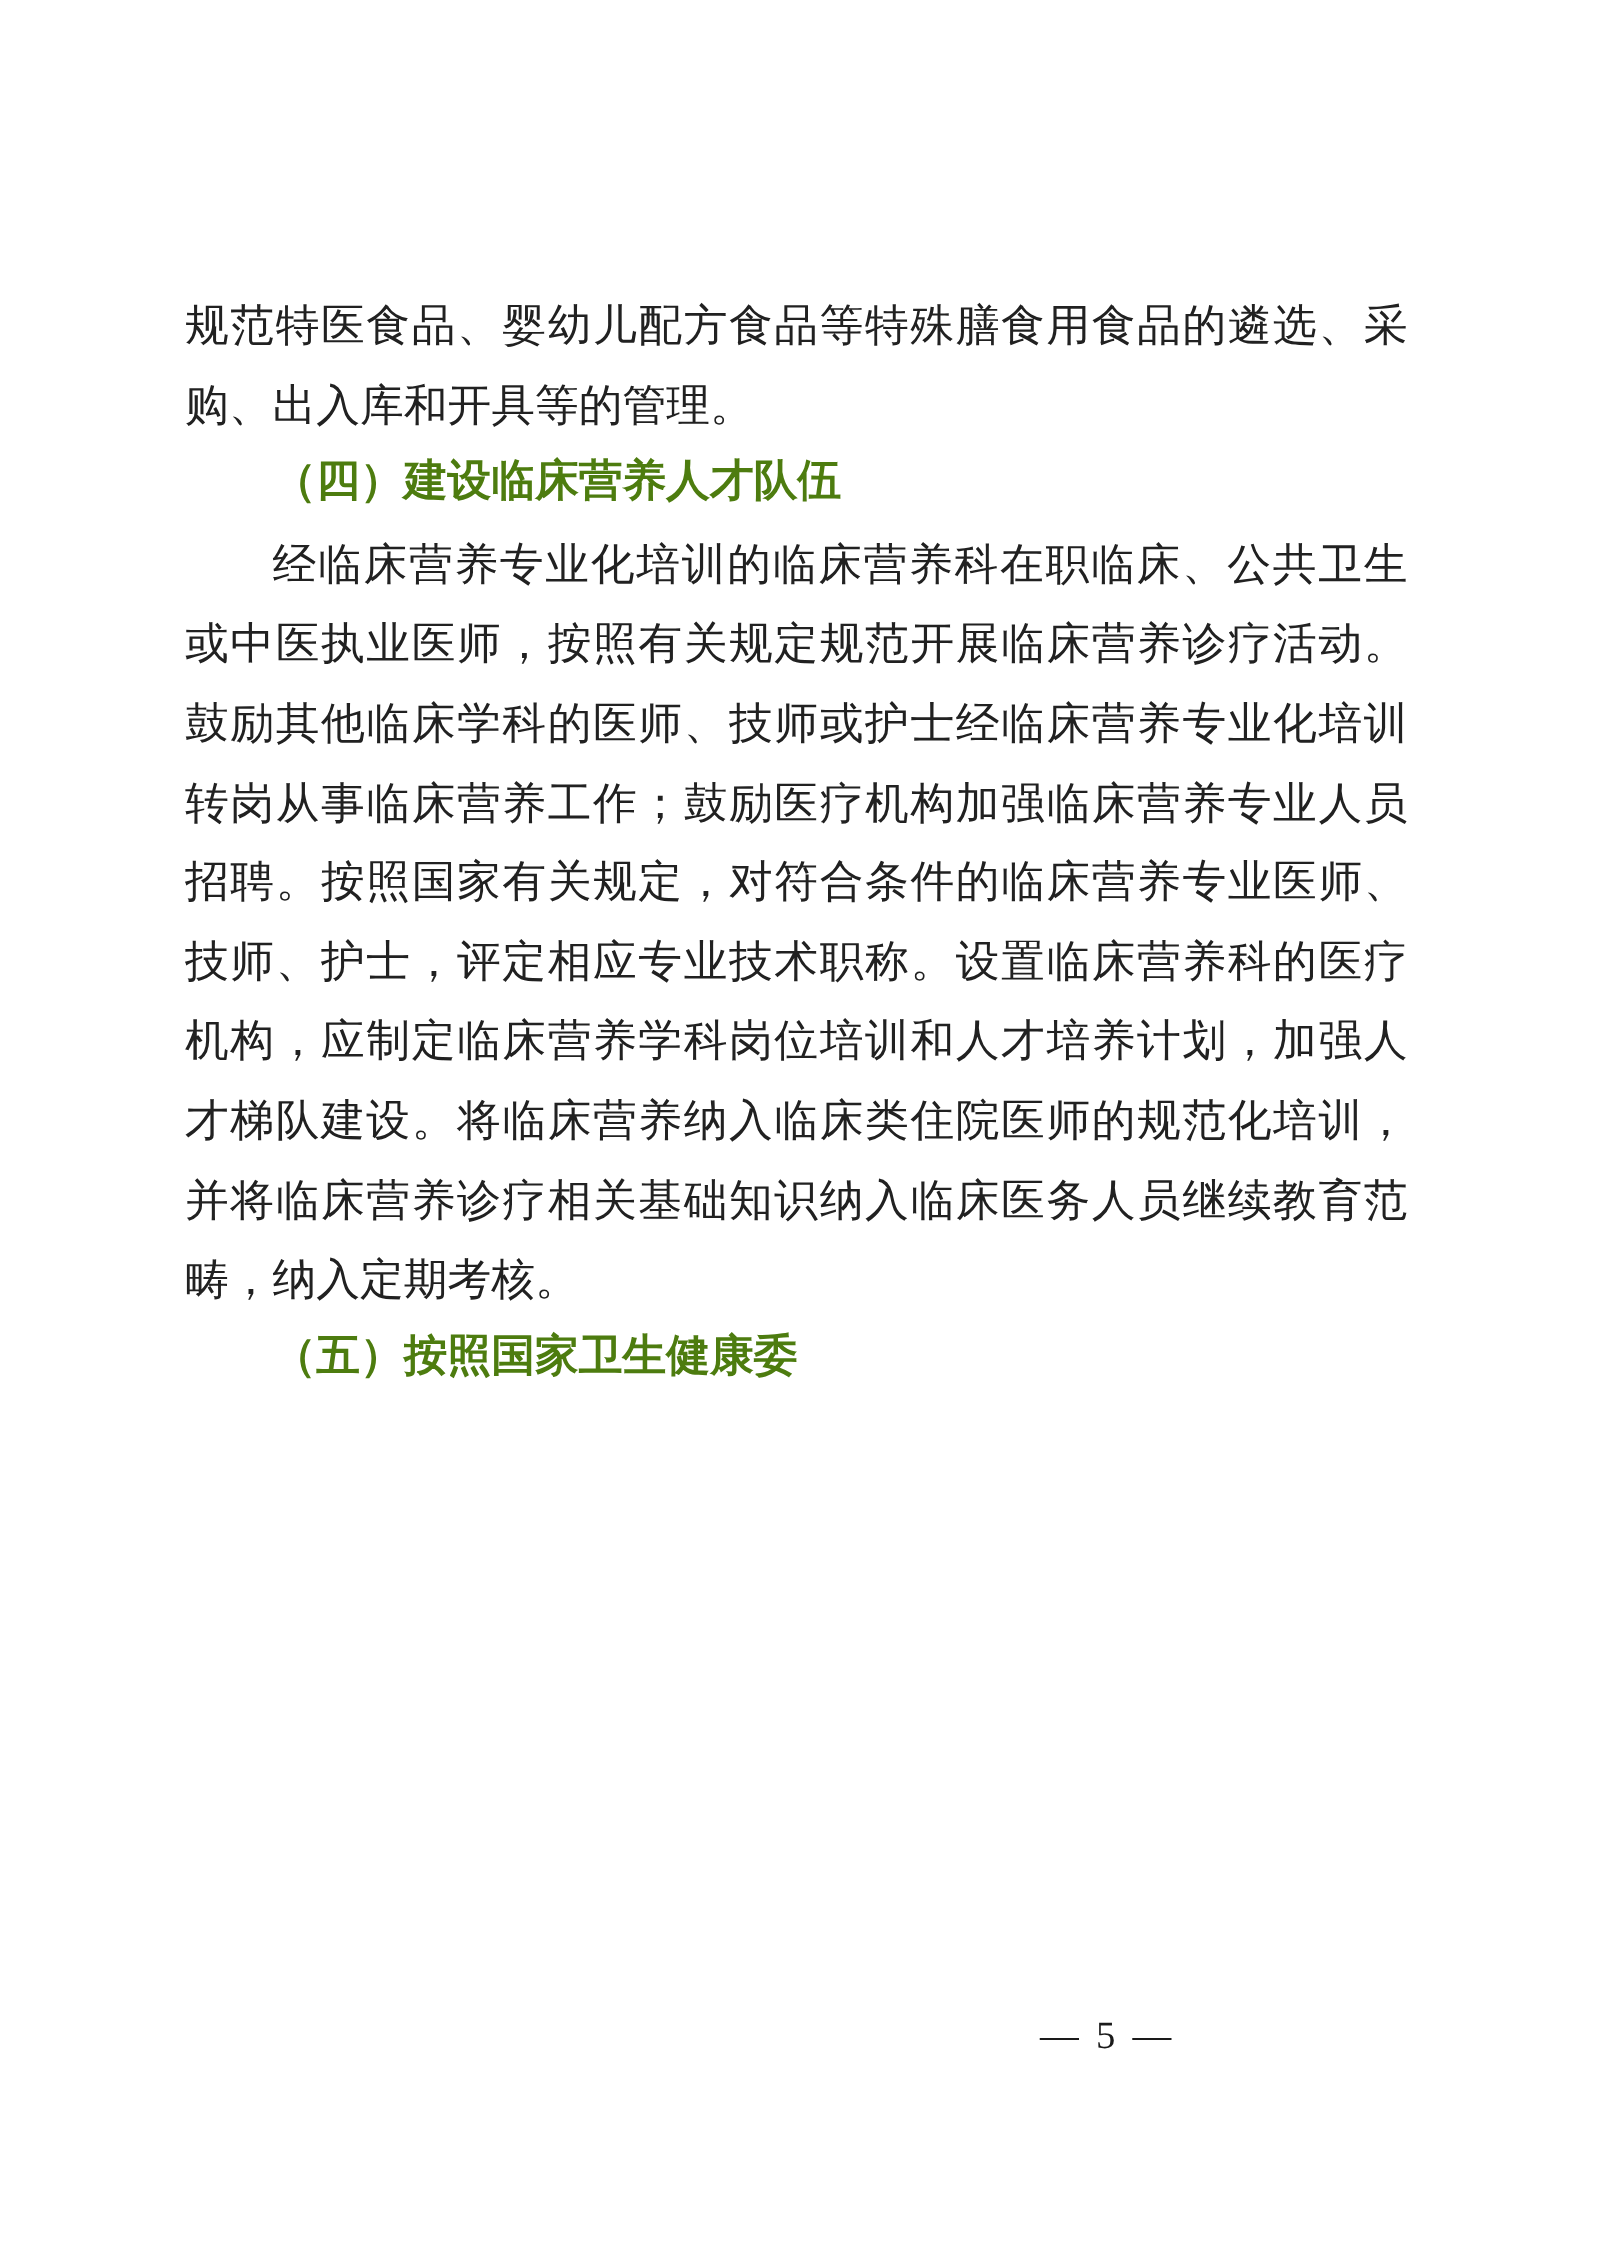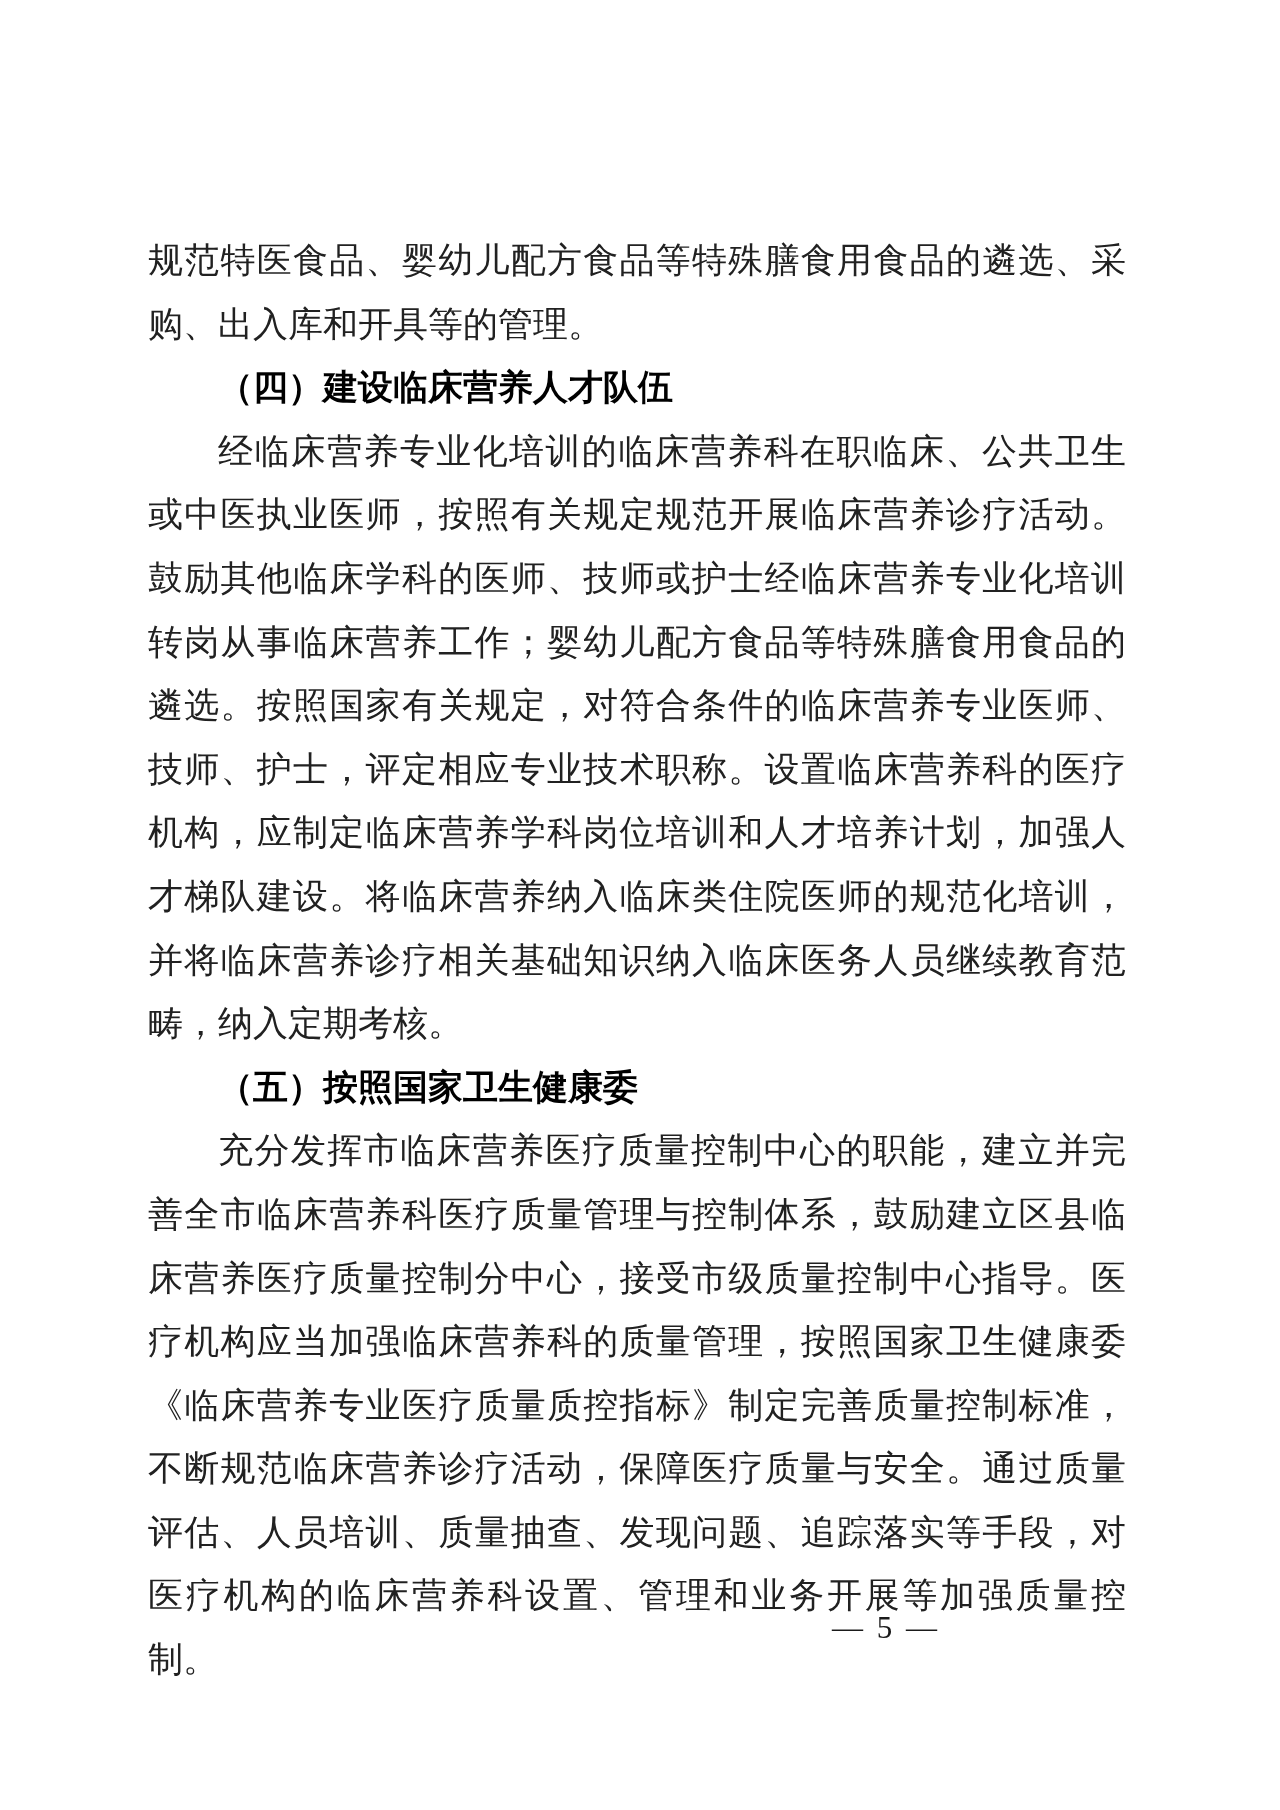--- a/index.html
+++ b/index.html
@@ -36,38 +36,38 @@
     text-indent: 2em;
     font-weight: 400;
   }
   .paragraph.no-indent {
     text-indent: 0;
   }
   .heading {
     margin: 0;
     text-indent: 2em;
     font-weight: 700;
-    color: #000000;
+    color: #4d7c0f;
+    font-family: Liberation Mono, monospace;
   }
   .page-number {
     position: absolute;
     top: 1608px;
     right: 205px;
     font-size: 31px;
     line-height: 40px;
     color: #1a1a1a;
     letter-spacing: 3px;
     white-space: nowrap;
   }
 </style>
 </head>
 <body>
 
 <div class="page">
   <div class="content">
       <div class="paragraph no-indent">规范特医食品、婴幼儿配方食品等特殊膳食用食品的遴选、采购、出入库和开具等的管理。</div>
       <div class="heading">（四）建设临床营养人才队伍</div>
-      <div class="paragraph">经临床营养专业化培训的临床营养科在职临床、公共卫生或中医执业医师，按照有关规定规范开展临床营养诊疗活动。鼓励其他临床学科的医师、技师或护士经临床营养专业化培训转岗从事临床营养工作；婴幼儿配方食品等特殊膳食用食品的遴选。按照国家有关规定，对符合条件的临床营养专业医师、技师、护士，评定相应专业技术职称。设置临床营养科的医疗机构，应制定临床营养学科岗位培训和人才培养计划，加强人才梯队建设。将临床营养纳入临床类住院医师的规范化培训，并将临床营养诊疗相关基础知识纳入临床医务人员继续教育范畴，纳入定期考核。</div>
+      <div class="paragraph">经临床营养专业化培训的临床营养科在职临床、公共卫生或中医执业医师，按照有关规定规范开展临床营养诊疗活动。鼓励其他临床学科的医师、技师或护士经临床营养专业化培训转岗从事临床营养工作；鼓励医疗机构加强临床营养专业人员招聘。按照国家有关规定，对符合条件的临床营养专业医师、技师、护士，评定相应专业技术职称。设置临床营养科的医疗机构，应制定临床营养学科岗位培训和人才培养计划，加强人才梯队建设。将临床营养纳入临床类住院医师的规范化培训，并将临床营养诊疗相关基础知识纳入临床医务人员继续教育范畴，纳入定期考核。</div>
       <div class="heading">（五）按照国家卫生健康委</div>
-      <div class="paragraph">充分发挥市临床营养医疗质量控制中心的职能，建立并完善全市临床营养科医疗质量管理与控制体系，鼓励建立区县临床营养医疗质量控制分中心，接受市级质量控制中心指导。医疗机构应当加强临床营养科的质量管理，按照国家卫生健康委《临床营养专业医疗质量质控指标》制定完善质量控制标准，不断规范临床营养诊疗活动，保障医疗质量与安全。通过质量评估、人员培训、质量抽查、发现问题、追踪落实等手段，对医疗机构的临床营养科设置、管理和业务开展等加强质量控制。</div>
     </div>
   <div class="page-number">— 5 —</div>
 </div>
 
 </body></html>

